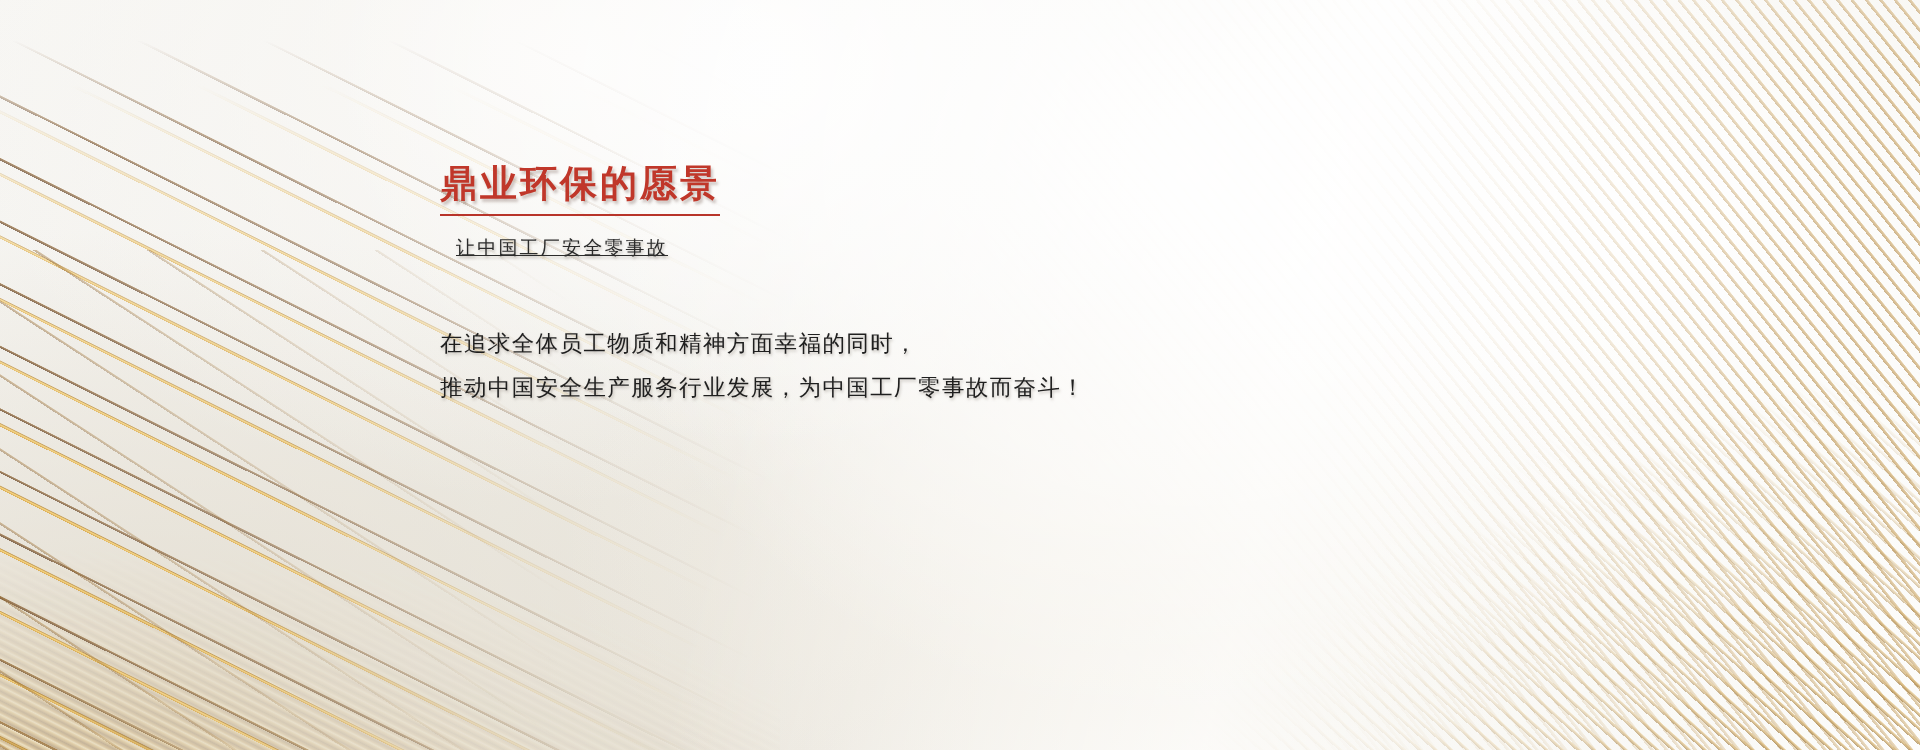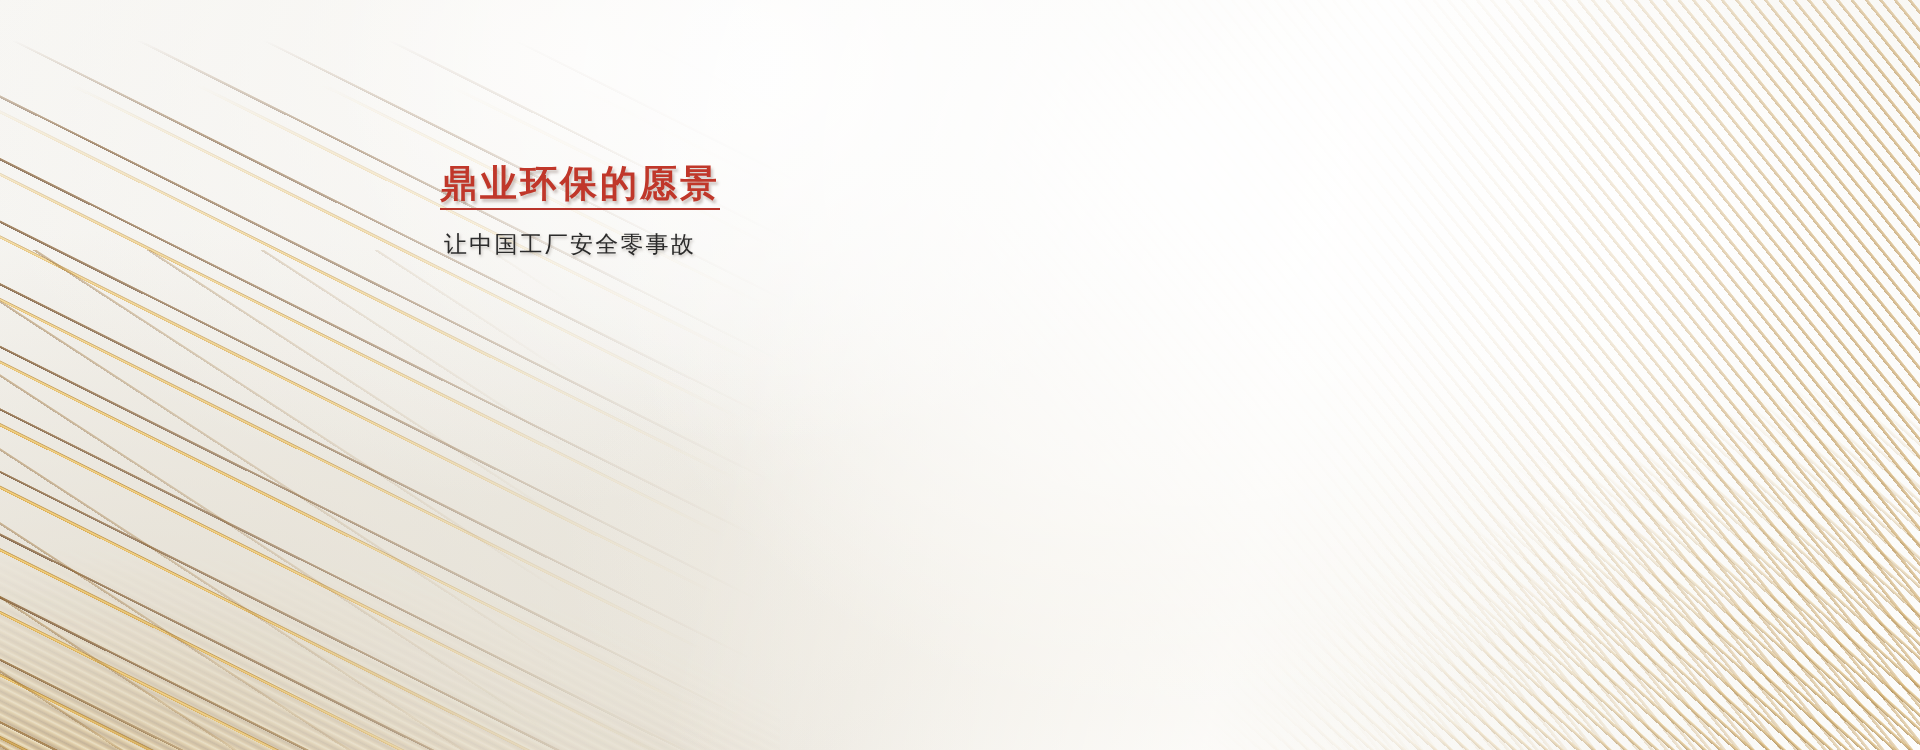--- a/index.html
+++ b/index.html
@@ -208,35 +208,36 @@
 
   .vision-block { margin-bottom: 60px; }
 
   .heading {
     display: inline-block;
     font-size: 37px;
     font-weight: bold;
     letter-spacing: 3px;
     color: #c0372a;
     line-height: 1.28;
-    padding-bottom: 1px;
+    padding-bottom: 7px;
     border-bottom: 2px solid #b8342a;
     text-shadow: 2px 3px 3px rgba(90,60,50,0.30);
     white-space: nowrap;
   }
 
   .subtitle {
     margin-top: 17px;
-    margin-left: 4px;
-    font-size: 23px;
+    margin-left: 16px;
+    font-size: 19px;
     letter-spacing: 2.2px;
     color: #2b2b2b;
     line-height: 1.5;
     text-shadow: 1px 2px 3px rgba(120,110,100,0.42);
     white-space: nowrap;
+    text-decoration: underline;
   }
 
   .mission-block { }
 
   .mission-body {
     margin-top: 25px;
     font-size: 22.5px;
     letter-spacing: 1.4px;
     color: #1f1f1f;
     line-height: 1.95;
@@ -260,16 +261,20 @@
   <div class="veil"></div>
 
   <div class="content">
 
     <div class="vision-block">
       <div class="heading">鼎业环保的愿景</div>
       <div class="subtitle">让中国工厂安全零事故</div>
     </div>
 
     <div class="mission-block">
+      <div class="mission-body">
+        <div>在追求全体员工物质和精神方面幸福的同时，</div>
+        <div>推动中国安全生产服务行业发展，为中国工厂零事故而奋斗！</div>
+      </div>
     </div>
 
   </div>
 </div>
 
 </body></html>

